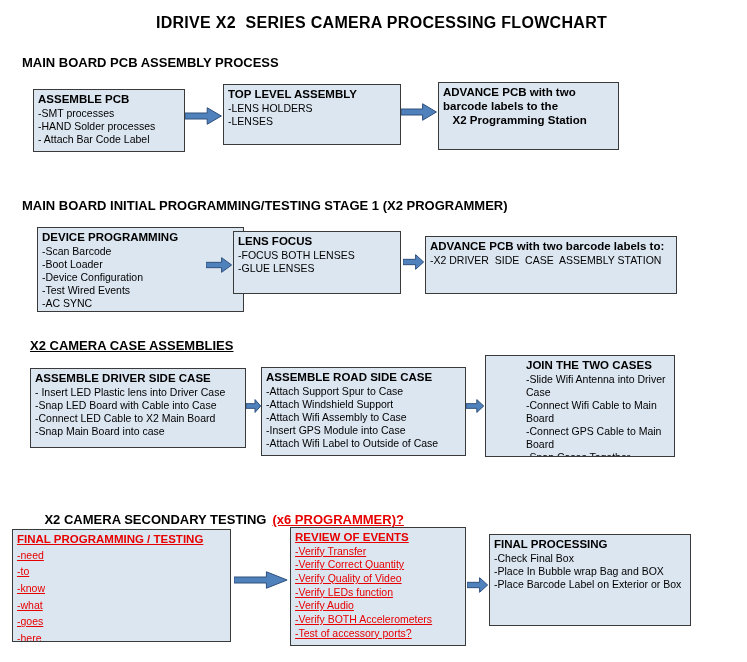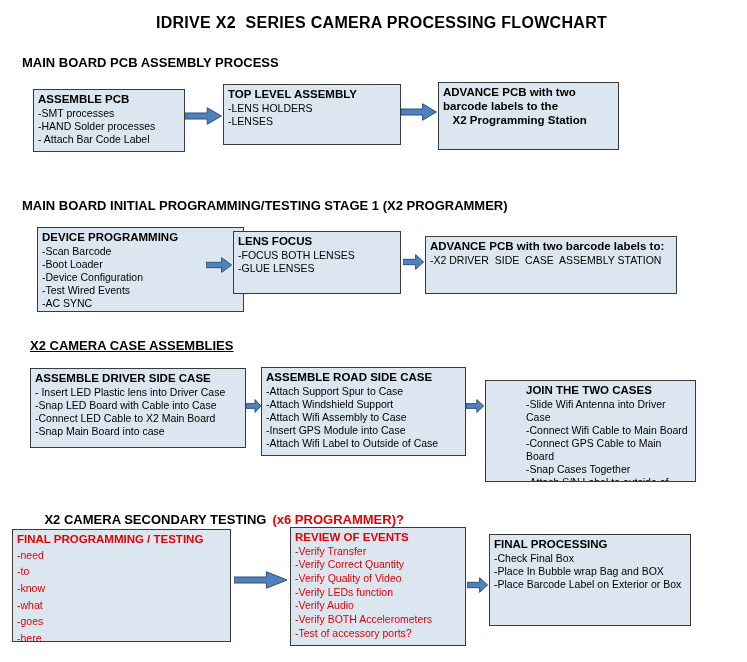--- a/index.html
+++ b/index.html
@@ -27,21 +27,21 @@
     white-space: pre-wrap;
     padding-left: 16px;
   }
   .section-heading {
     position: absolute;
     font-size: 13px;
     font-weight: bold;
     white-space: pre-wrap;
   }
   .section-heading .suffix { margin-left: 6px; }
-  .red { color: #e60000; }
+  .red { color: #e60000; text-decoration: underline; }
   .box {
     position: absolute;
     background: #dce6f1;
     border: 1.5px solid #3a3a3a;
     padding: 3px 4px 2px 4px;
     overflow: hidden;
   }
   .box-title {
     font-size: 11.5px;
     font-weight: bold;
@@ -152,21 +152,21 @@
 -Attach Windshield Support
 -Attach Wifi Assembly to Case
 -Insert GPS Module into Case
 -Attach Wifi Label to Outside of Case</div>
   </div>
 
   <svg class="arrow" style="left:466px; top:399px; width:18px; height:14px;" viewBox="0 0 60 24" preserveAspectRatio="none">
     <polygon points="0,8 36,8 36,1 59,12 36,23 36,16 0,16" vector-effect="non-scaling-stroke"></polygon>
   </svg>
 
-  <div class="box" style="left:485px; top:380px; width:211px; height:102px;padding-left:40px;">
+  <div class="box" style="left:485px; top:355px; width:190px; height:102px;padding-left:40px;">
     <div class="box-title">JOIN THE TWO CASES</div>
     <div class="box-lines">-Slide Wifi Antenna into Driver Case
 -Connect Wifi Cable to Main Board
 -Connect GPS Cable to Main Board
 -Snap Cases Together
 -Attach S/N Label to outside of case
 -Secure cases with Screw</div>
   </div>
 
   <div class="section-heading" style="left:30px; top:497px;">

